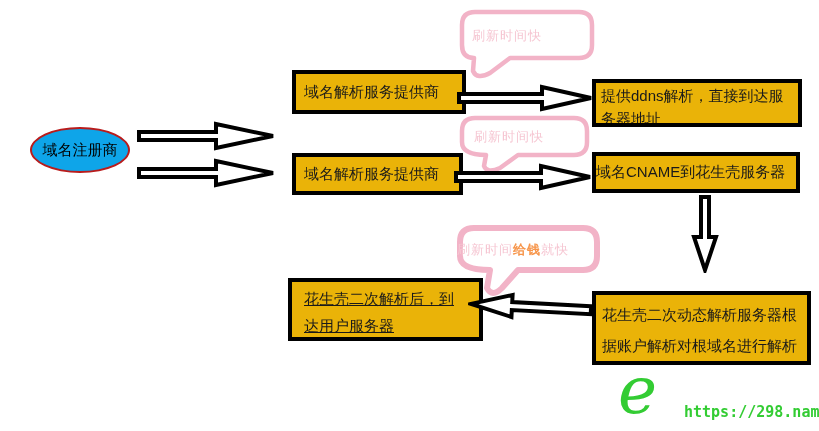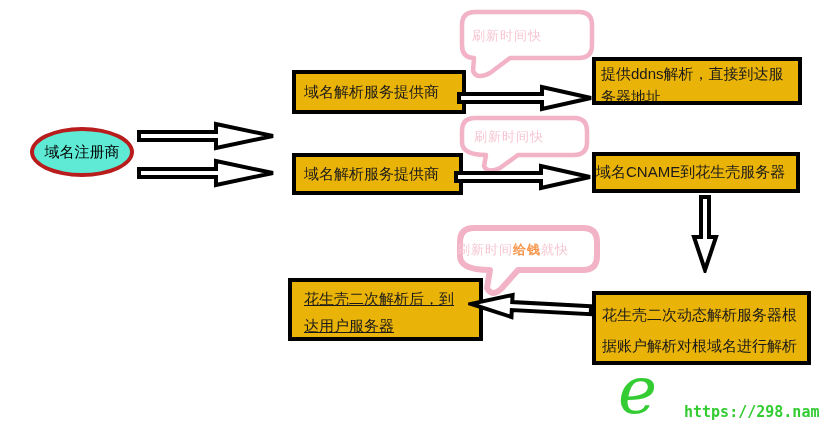--- a/index.html
+++ b/index.html
@@ -9,23 +9,23 @@
   }
   .abs{position:absolute;}
   .node{
     position:absolute;background:#eab308;border:4px solid #000;
     font-size:15px;color:#1a1a1a;box-sizing:content-box;
   }
   .node.flex{display:flex;align-items:center;}
   .line{display:block;white-space:nowrap;}
   .ellipse{
     position:absolute;left:30px;top:127px;width:96px;height:42px;
-    border:4px solid #b91c1c;border-radius:50%;
+    border:2px solid #b91c1c;border-radius:50%;
     display:flex;align-items:center;justify-content:center;
-    font-size:15px;white-space:nowrap;background:#5eead4;
+    font-size:15px;white-space:nowrap;background:#0ea5e9;
   }
   .bubble-text{
     position:absolute;font-size:13px;color:#f6c6d2;white-space:nowrap;letter-spacing:1px;
   }
   .hl{color:#f7954a;font-weight:bold;}
   svg{display:block;}
   .logo-e{
     position:absolute;left:618px;top:356px;width:66px;height:70px;
     font-family:"DejaVu Serif",serif;font-style:italic;font-size:66px;
     color:#33cc33;line-height:70px;
@@ -52,21 +52,21 @@
   <svg class="abs" style="left:136px;top:158px;" width="140" height="30" viewBox="0 0 140 30">
     <polygon points="3,11 80,11 80,3 137,15 80,27 80,19 3,19" fill="#fff" stroke="#000" stroke-width="4"></polygon>
   </svg>
 
   <div class="node flex" style="left:292px;top:70px;width:158px;height:36px;padding-left:8px;">域名解析服务提供商</div>
 
   <svg class="abs" style="left:456px;top:84px;" width="138" height="28" viewBox="0 0 138 28">
     <polygon points="3,10 86,10 86,3 135,14 86,25 86,18 3,18" fill="#fff" stroke="#000" stroke-width="4"></polygon>
   </svg>
 
-  <div class="node" style="left:592px;top:57px;width:197px;height:39px;padding:1px 0 0 5px;line-height:23px;overflow:hidden;">
+  <div class="node" style="left:592px;top:79px;width:197px;height:39px;padding:1px 0 0 5px;line-height:23px;overflow:hidden;">
     <span class="line">提供ddns解析，直接到达服</span>
     <span class="line">务器地址</span>
   </div>
 
   <svg class="abs" style="left:458px;top:8px;" width="138" height="76" viewBox="0 0 138 76">
     <path d="M17,4 H121 Q134,4 134,17 V37 Q134,50 121,50 H52 L32,65 Q19,72 15,63 L16,50 Q4,50 4,37 V17 Q4,4 17,4 Z" fill="#fff" stroke="#f2b3c7" stroke-width="4.5" stroke-linejoin="round"></path>
   </svg>
   <div class="bubble-text" style="left:472px;top:27px;">刷新时间快</div>
 
   <svg class="abs" style="left:456px;top:112px;" width="136" height="62" viewBox="0 0 136 62">

